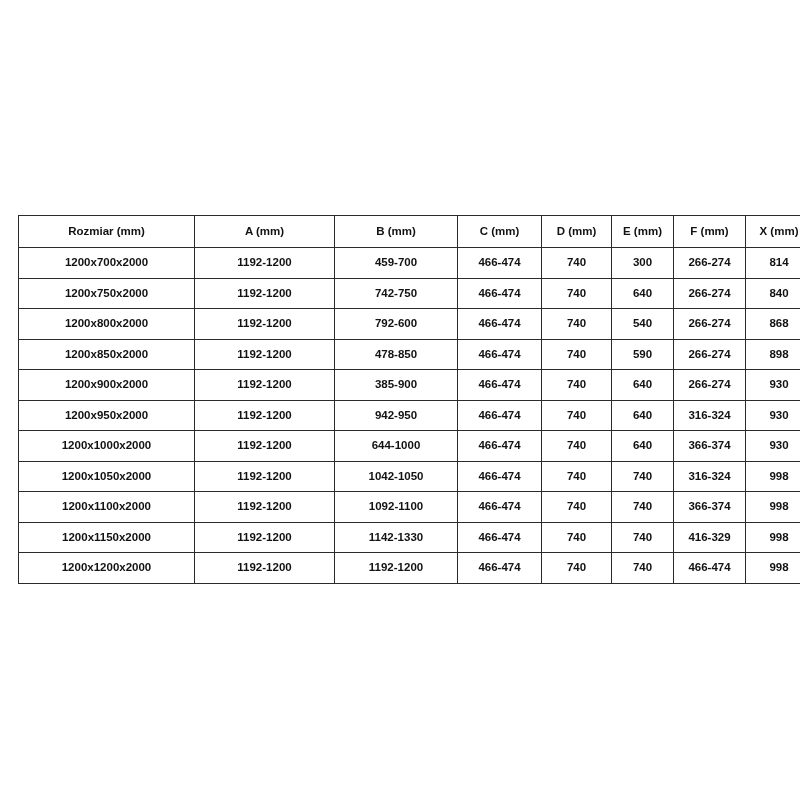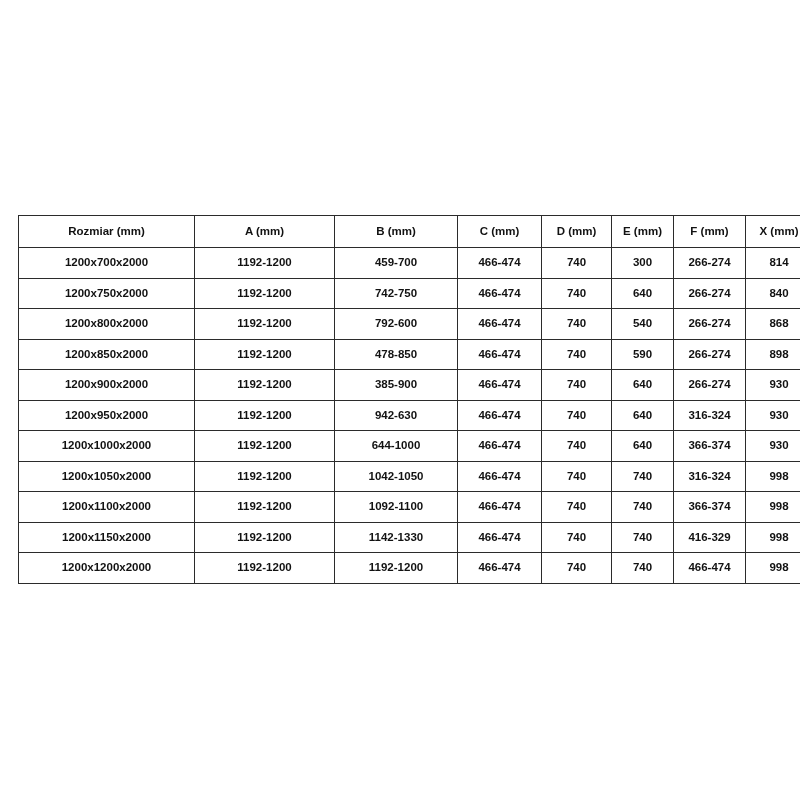--- a/index.html
+++ b/index.html
@@ -136,21 +136,21 @@
           <td>385-900</td>
           <td>466-474</td>
           <td>740</td>
           <td>640</td>
           <td>266-274</td>
           <td>930</td>
         </tr>
         <tr>
           <td>1200x950x2000</td>
           <td>1192-1200</td>
-          <td>942-630</td>
+          <td>942-950</td>
           <td>466-474</td>
           <td>740</td>
           <td>640</td>
           <td>316-324</td>
           <td>930</td>
         </tr>
         <tr>
           <td>1200x1000x2000</td>
           <td>1192-1200</td>
           <td>644-1000</td>

